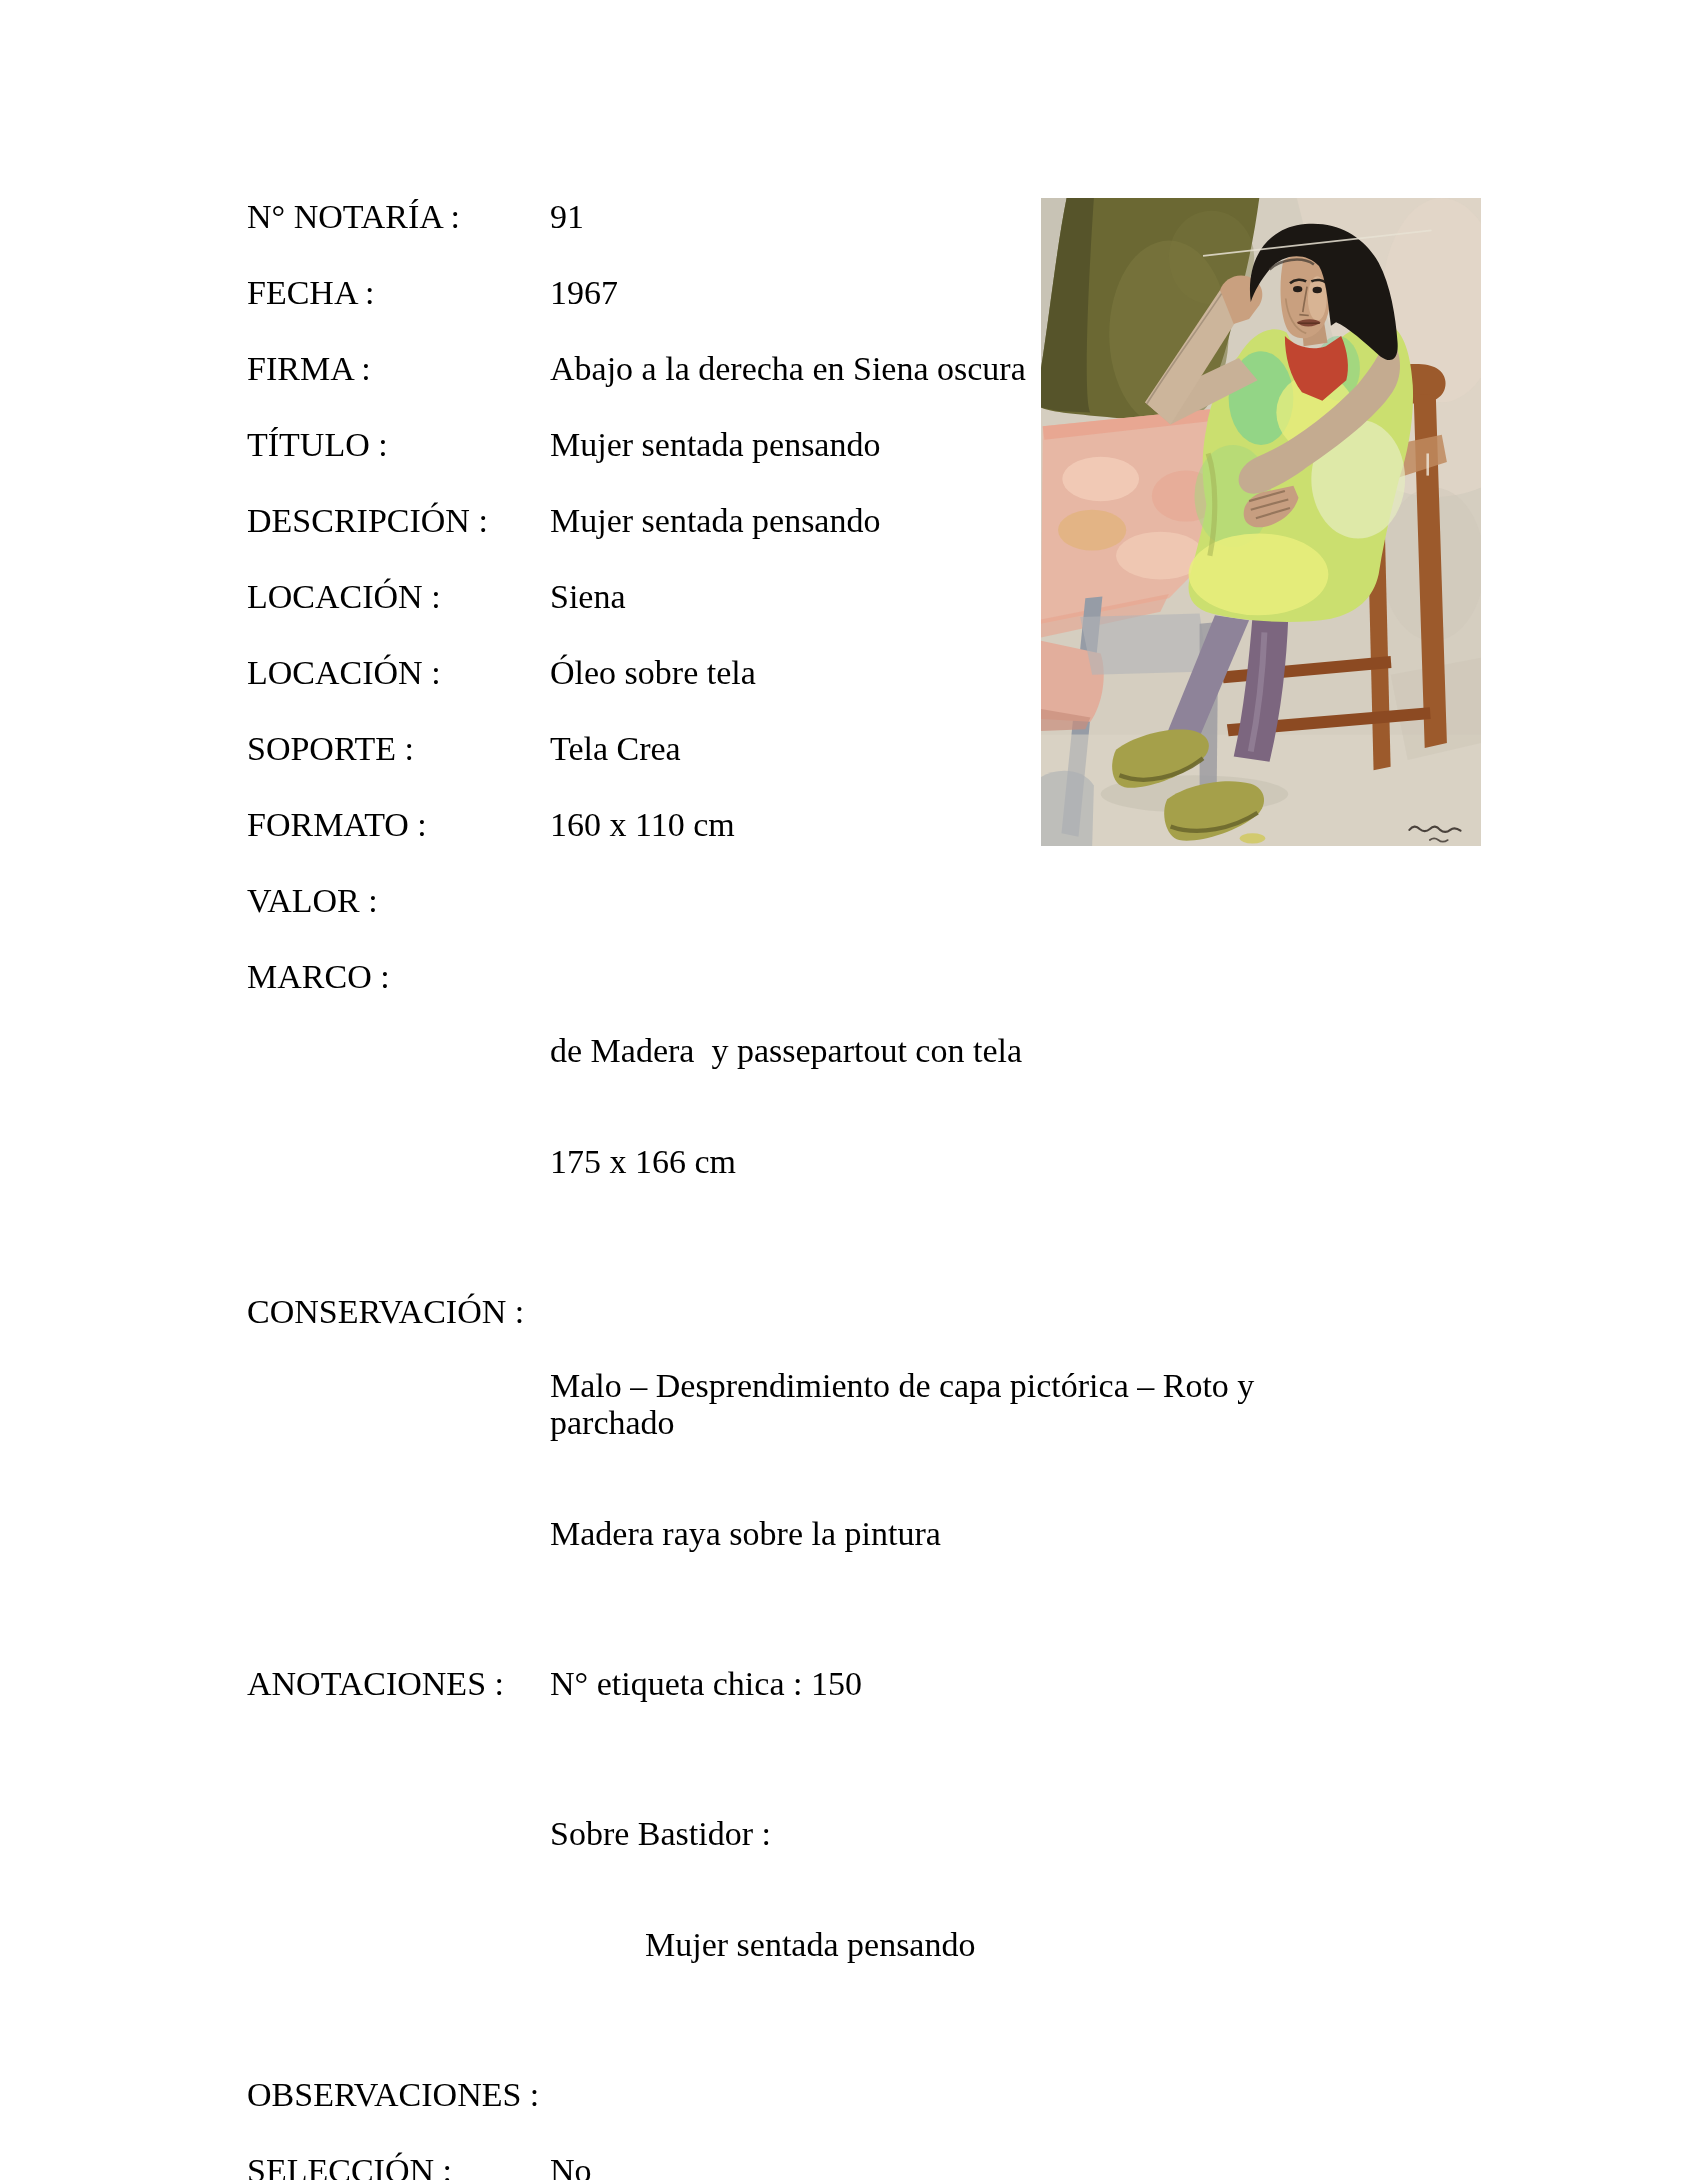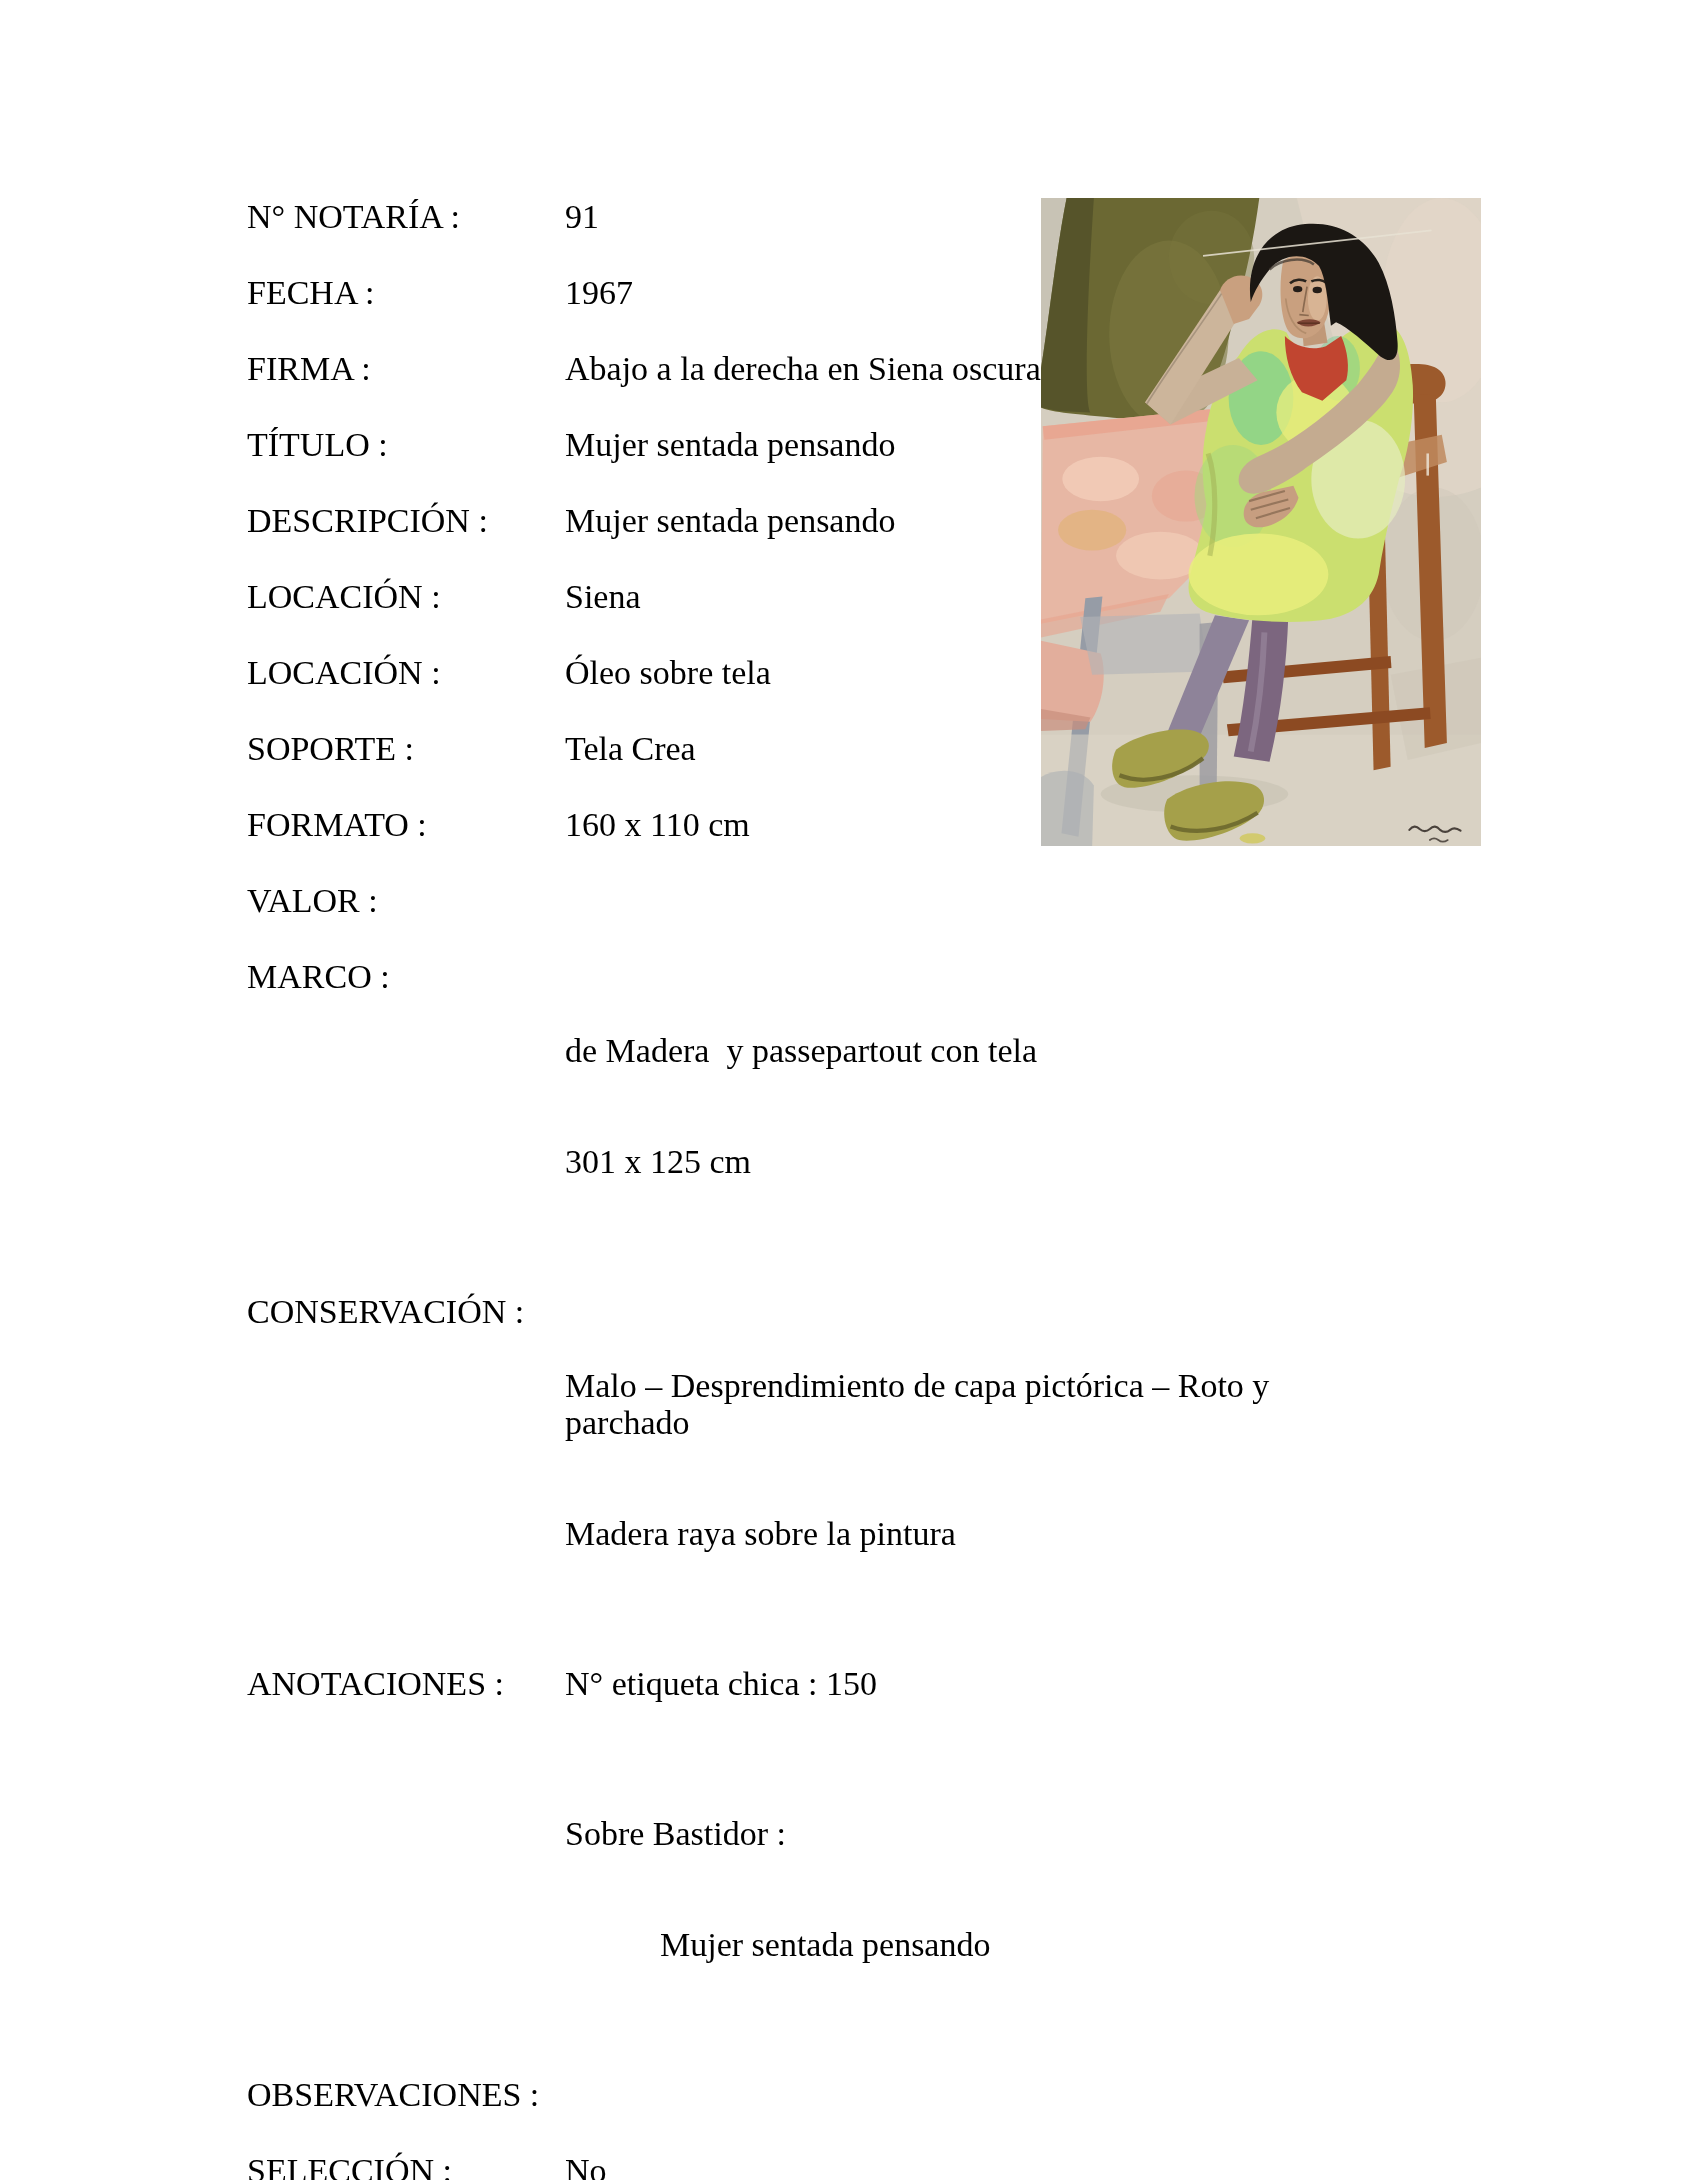--- a/index.html
+++ b/index.html
@@ -13,21 +13,21 @@
   }
   .record{
     position:absolute;
     left:247px; top:198px;
     width:1090px;
     font-size:34px;
     line-height:37px;
   }
   .row{display:flex;margin-bottom:39px;}
   .row .label{flex:0 0 303px;width:303px;white-space:pre;}
-  .row .value{white-space:pre-wrap;margin-left:15px;}
+  .row .value{white-space:pre-wrap;}
   .value-line{white-space:pre-wrap;}
   .value-line.indent{padding-left:95px;}
   .painting{
     position:absolute;
     left:1041px; top:198px;
     width:440px; height:648px;
     margin:0;
   }
   .painting svg{display:block;width:100%;height:100%;}
 </style>
@@ -83,21 +83,21 @@
 
   <div class="row">
     <div class="label">VALOR :</div>
     <div class="value"></div>
   </div>
 
   <div class="row">
     <div class="label">MARCO :</div>
     <div class="value">
       <div class="value-line">de Madera  y passepartout con tela</div>
-      <div class="value-line">301 x 125 cm</div>
+      <div class="value-line">175 x 166 cm</div>
     </div>
   </div>
 
   <div class="row">
     <div class="label">CONSERVACIÓN :</div>
     <div class="value">
       <div class="value-line">Malo – Desprendimiento de capa pictórica – Roto y parchado</div>
       <div class="value-line">Madera raya sobre la pintura</div>
     </div>
   </div>

